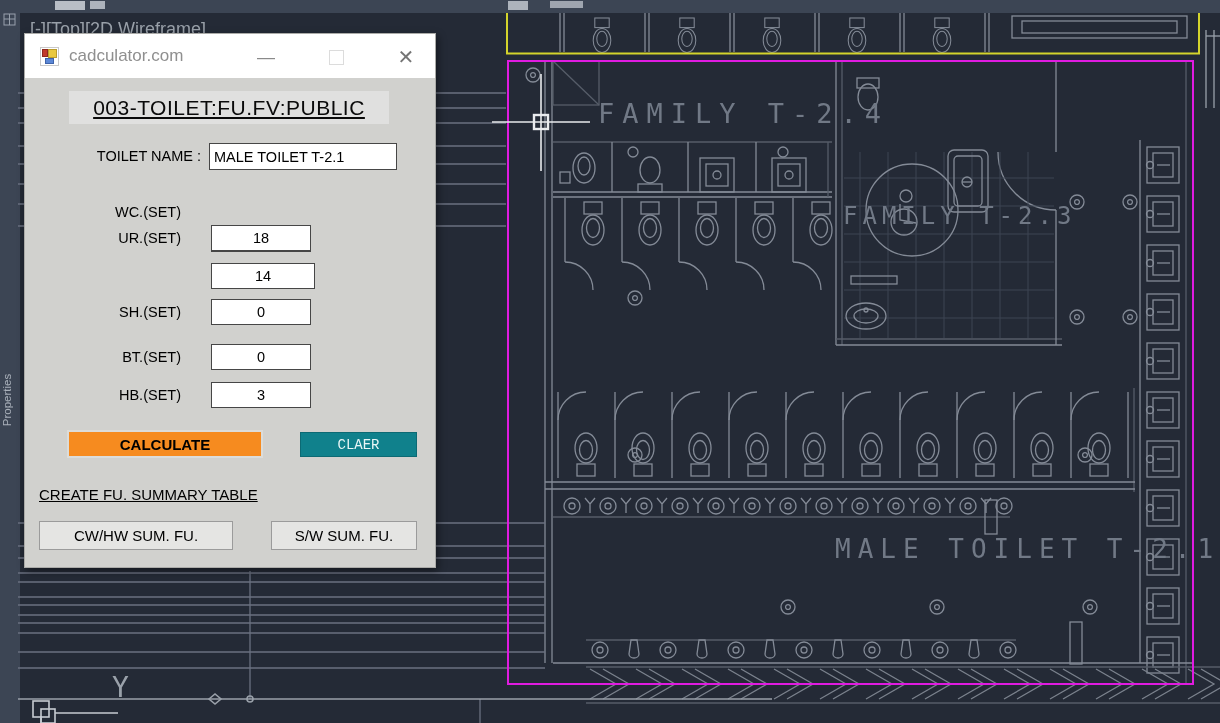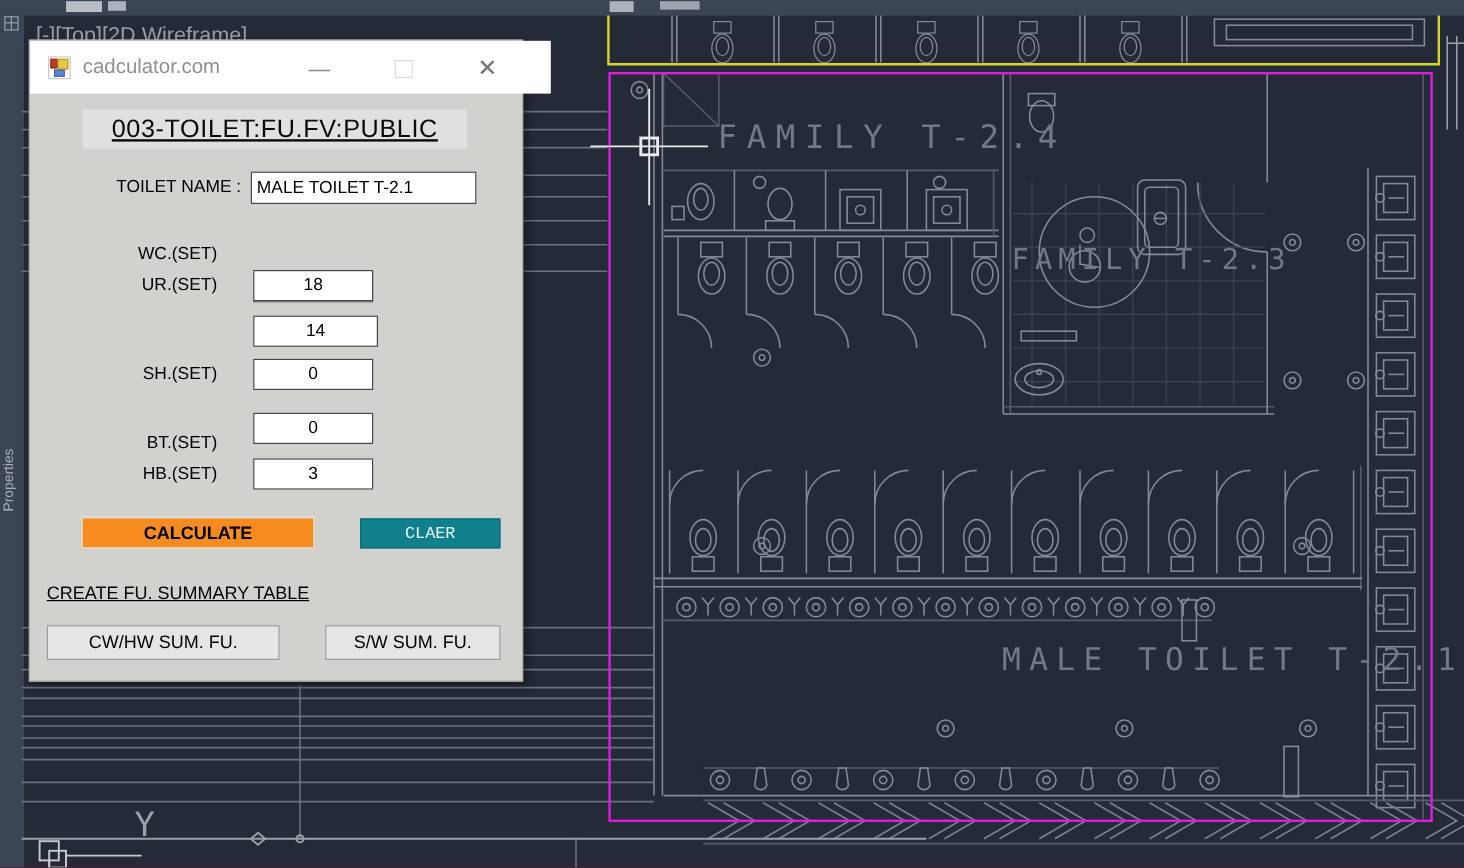--- a/index.html
+++ b/index.html
@@ -1,24 +1,24 @@
 <!DOCTYPE html>
 <html><head>
 <meta charset="utf-8">
 <style>
   html,body{margin:0;padding:0;background:#111;}
   #root{position:relative;width:1220px;height:723px;overflow:hidden;
-        background:#ec4899;font-family:"Liberation Sans",sans-serif;}
+        background:#22c55e;font-family:"Liberation Sans",sans-serif;}
   #cad-svg{position:absolute;left:0;top:0;}
 
   
   .dialog{position:absolute;left:24px;top:33px;width:412px;height:535px;
           background:#D1D1CE;border:1px solid #ABABA8;box-sizing:border-box;
           box-shadow:2px 3px 8px rgba(0,0,0,.45);}
-  .titlebar{position:absolute;left:0;top:0;width:100%;height:44px;background:#FFFFFF;padding-left:24px;}
+  .titlebar{position:absolute;left:0;top:0;width:100%;height:44px;background:#FFFFFF;}
   .app-icon{position:absolute;left:15px;top:13px;width:19px;height:19px;
             background:#fff;border:1px solid #c9c9c9;box-sizing:border-box;}
   .app-icon .sq-red{position:absolute;left:1px;top:1px;width:6px;height:8px;background:#C0392B;border:1px solid #8E2A1F;box-sizing:border-box;}
   .app-icon .sq-yellow{position:absolute;right:1px;top:1px;width:9px;height:9px;background:#E9C83F;border:1px solid #BA9C2C;box-sizing:border-box;}
   .app-icon .sq-blue{position:absolute;left:4px;bottom:1px;width:9px;height:6px;background:#5B87D6;border:1px solid #3E63A9;box-sizing:border-box;}
   .title-text{position:absolute;left:44px;top:0;height:44px;line-height:44px;
               font-size:17px;color:#8F8F8F;}
   .ctl{position:absolute;top:0;width:38px;height:44px;line-height:44px;text-align:center;
        color:#8A8A8A;cursor:default;background:transparent;border:none;font-family:inherit;}
   .ctl-min{left:222px;font-size:18px;}
@@ -403,21 +403,21 @@
   <input class="tb tb-c" style="left: 186px; top: 148px; width: 100px; height: 26px; margin-top: 44px;" value="15">
 
   <div class="flabel" style="left:0;top:191px;width:156px;height:26px;line-height:26px;">UR.(SET)</div>
   <input class="tb tb-c" style="left: 186px; top: 191px; width: 100px; height: 26px;" value="18">
 
   <input class="tb tb-c" style="left: 186px; top: 229px; width: 104px; height: 26px;" value="14">
 
   <div class="flabel" style="left:0;top:265px;width:156px;height:26px;line-height:26px;">SH.(SET)</div>
   <input class="tb tb-c" style="left: 186px; top: 265px; width: 100px; height: 26px;" value="0">
 
-  <div class="flabel" style="left:0;top:322px;width:156px;height:26px;line-height:26px;">BT.(SET)</div>
+  <div class="flabel" style="left:0;top:310px;width:156px;height:26px;line-height:26px;">BT.(SET)</div>
   <input class="tb tb-c" style="left: 186px; top: 310px; width: 100px; height: 26px;" value="0">
 
   <div class="flabel" style="left:0;top:348px;width:156px;height:26px;line-height:26px;">HB.(SET)</div>
   <input class="tb tb-c" style="left: 186px; top: 348px; width: 100px; height: 26px;" value="3">
 
   <button class="btn-calc">CALCULATE</button>
   <button class="btn-clear">CLAER</button>
 
   <div class="sum-link">CREATE FU. SUMMARY TABLE</div>
 

